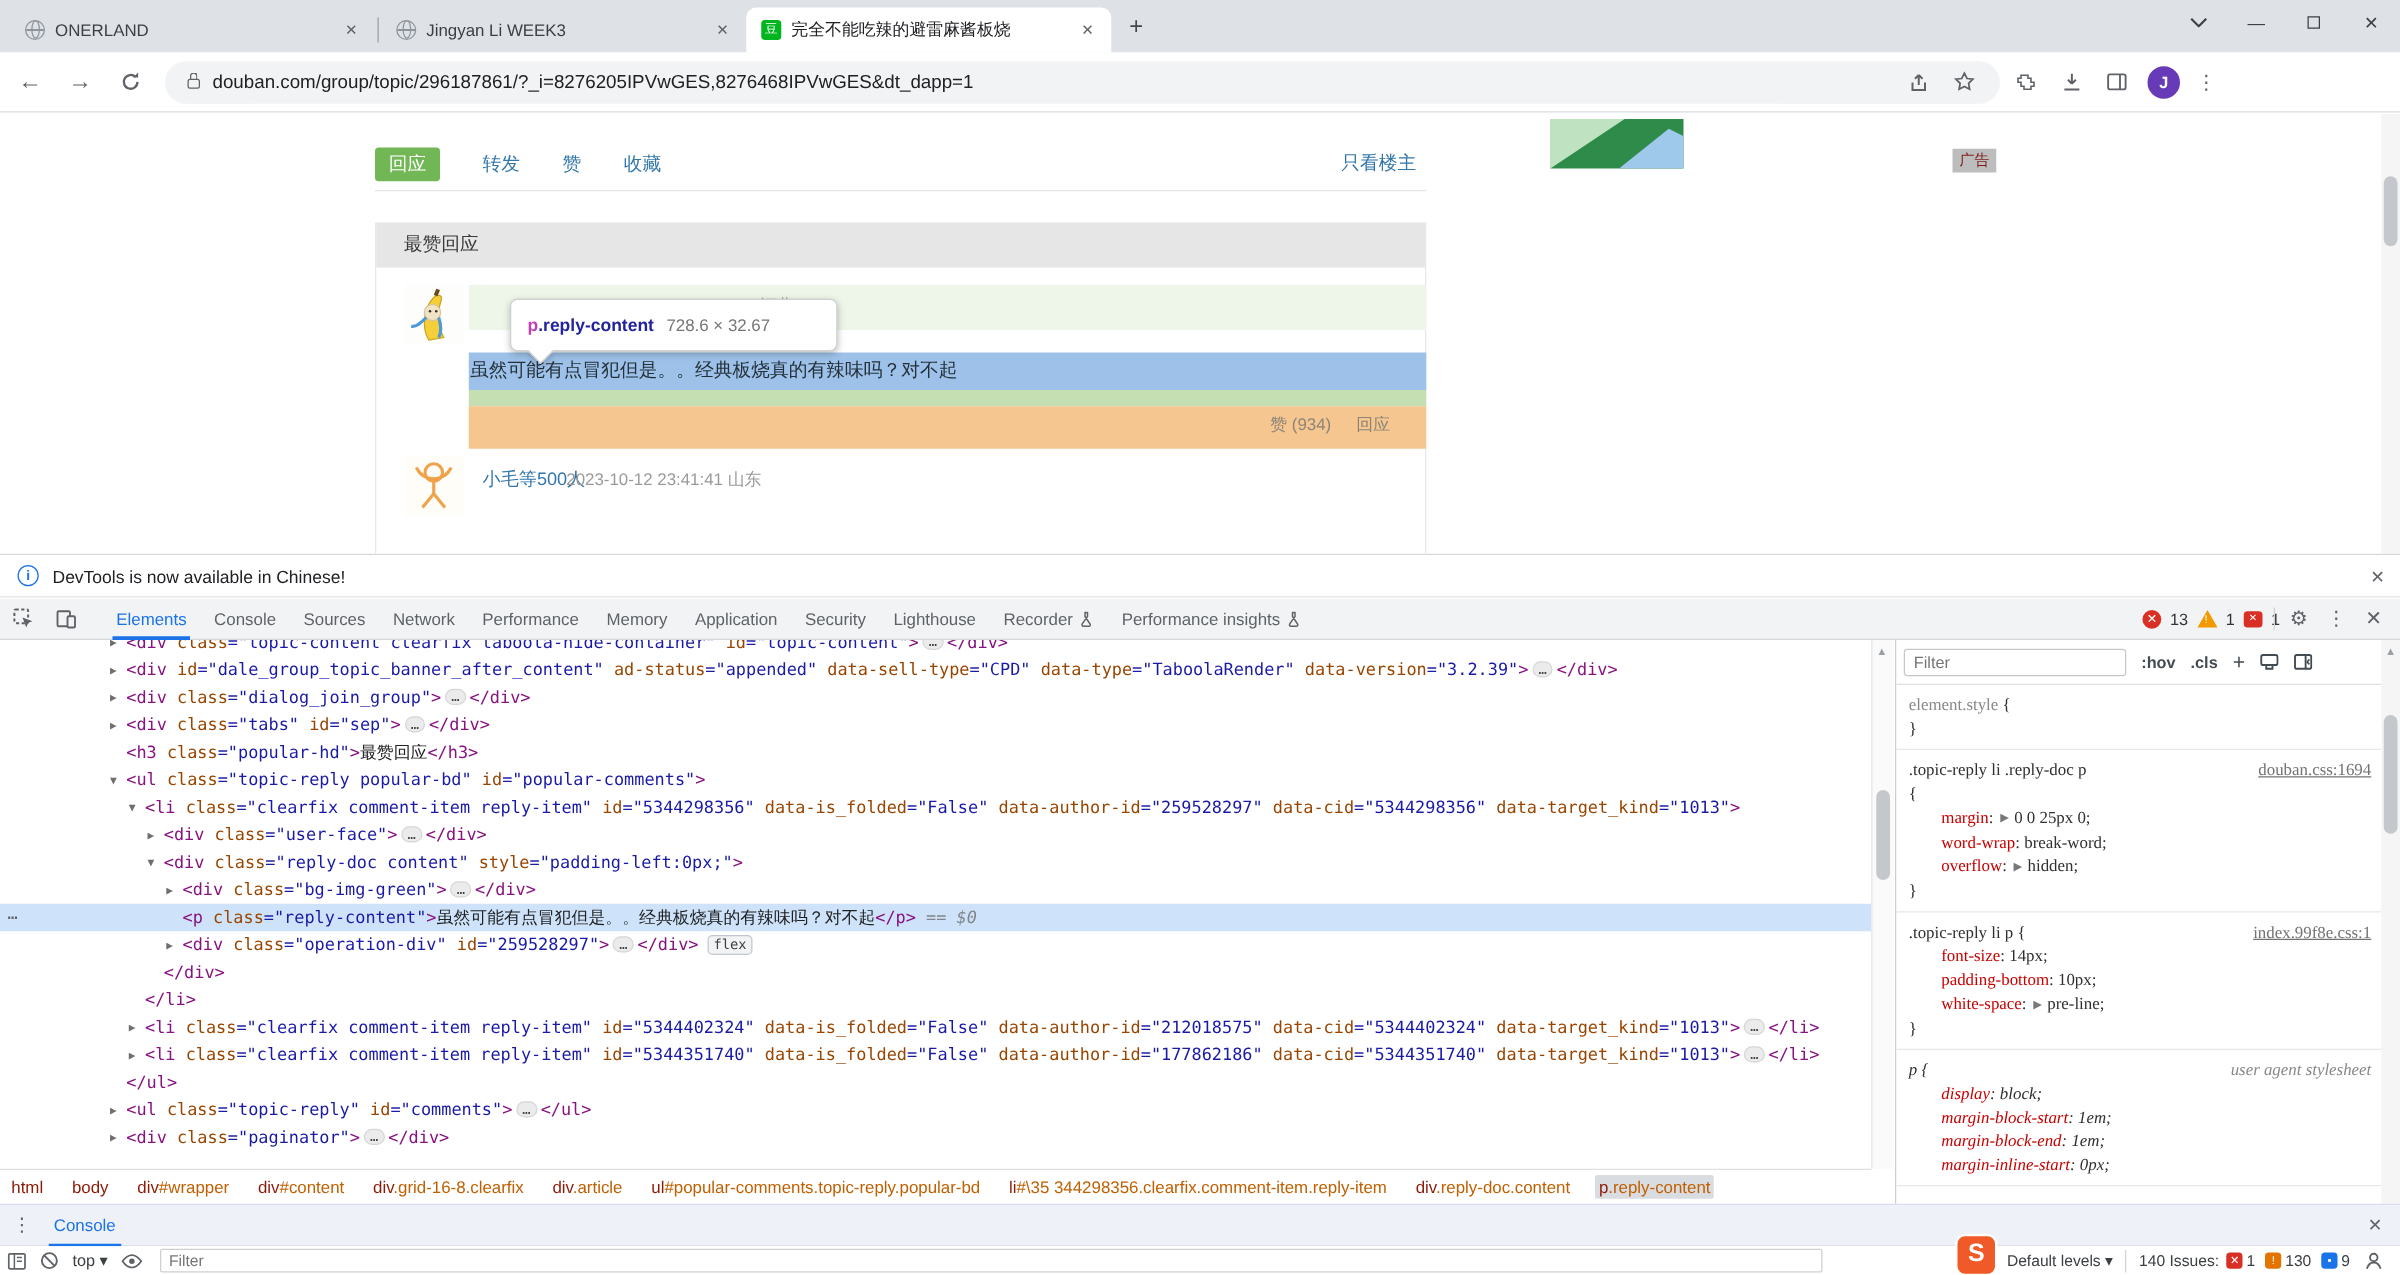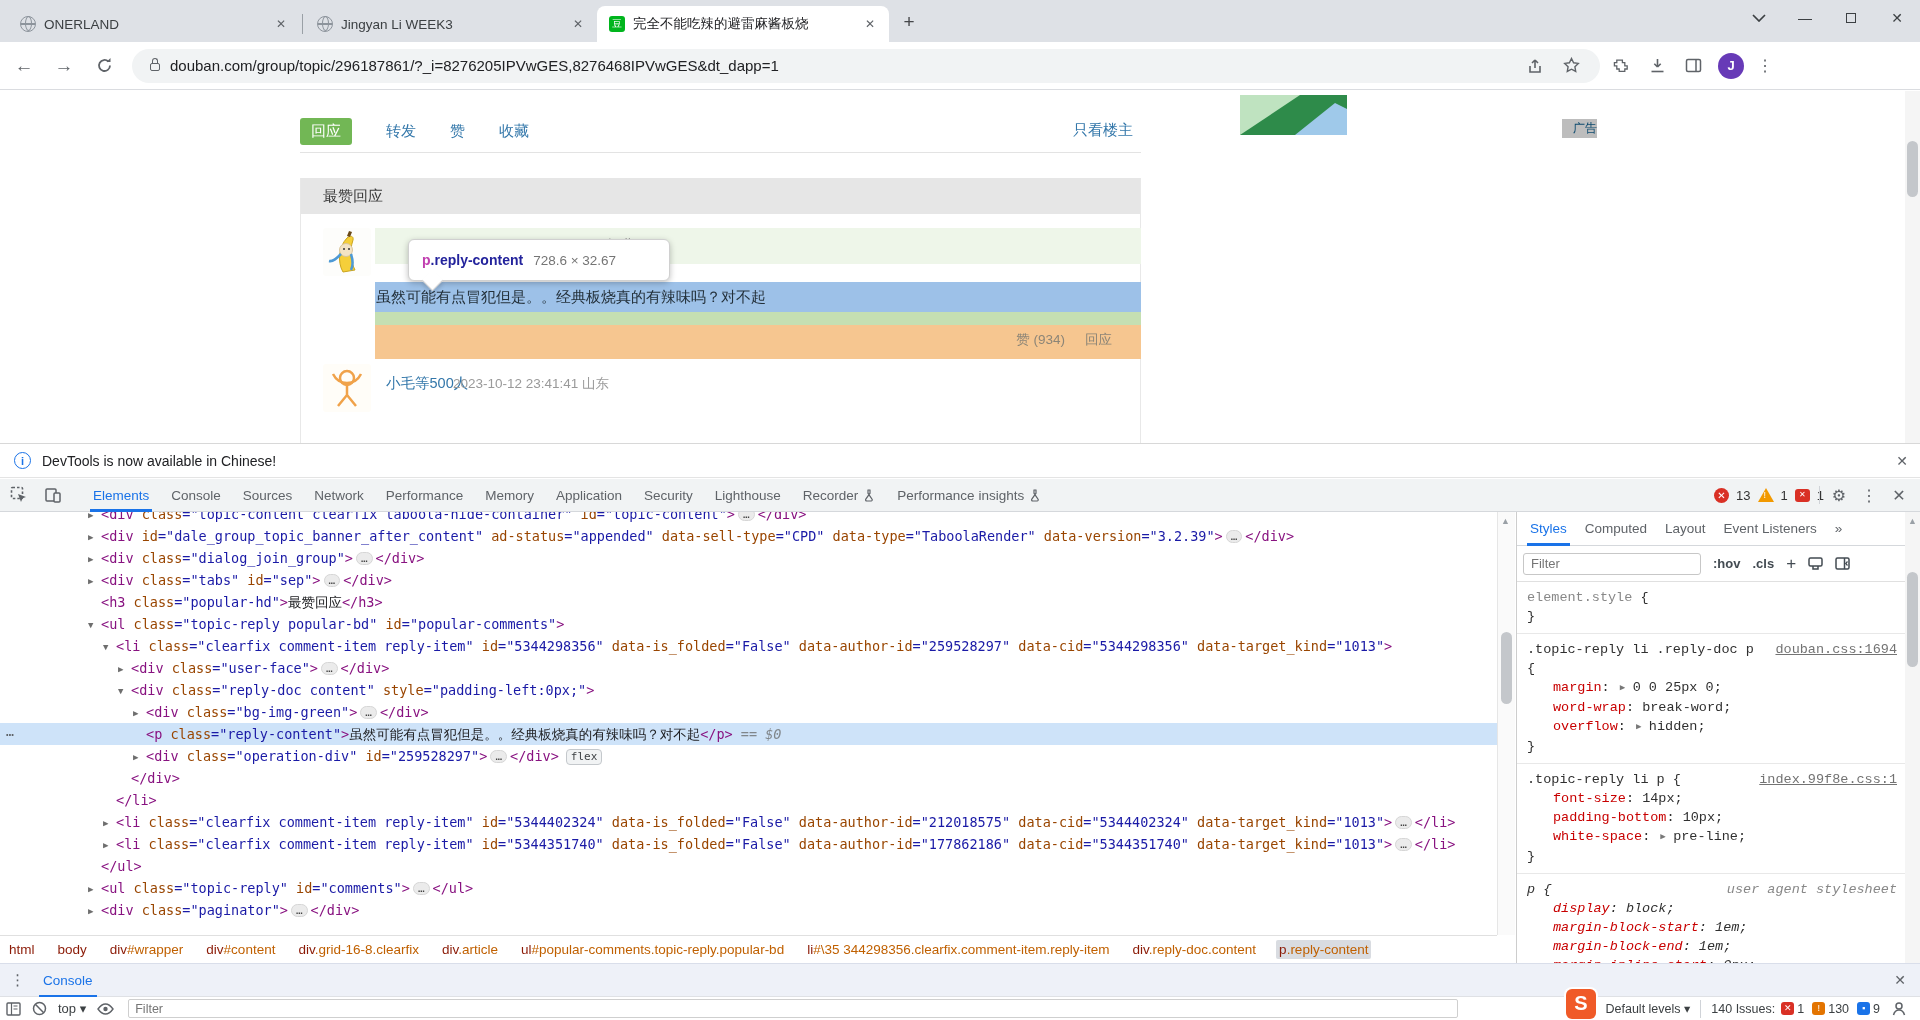--- a/index.html
+++ b/index.html
@@ -29,21 +29,21 @@
   #avatarJ{width:26px;height:26px;border-radius:50%;background:#673ab7;color:#fff;font-size:13px;font-weight:bold;display:flex;align-items:center;justify-content:center;margin-left:10px}
   svg.ic{display:block}
   
   #page{position:absolute;left:0;top:91px;width:1920px;height:352px;background:#fff;overflow:hidden}
   #pagetabs{position:absolute;left:300px;top:27px;display:flex;align-items:center;gap:34px;font-size:15px}
   .ptab{color:#37a;}
   .ptab.active{background:#72b755;color:#fff;padding:4px 11px;border-radius:3px}
   #onlyop{position:absolute;left:1073px;top:30px;color:#37a;font-size:15px}
   #pagediv{position:absolute;left:300px;top:61px;width:841px;height:1px;background:#e3e3e3}
   #adthumb{position:absolute;left:1240px;top:4px;width:107px;height:40px;overflow:hidden}
-  #adlabel{position:absolute;left:1562px;top:28px;width:35px;height:19px;background:#bdbdbd;color:#0c4a6e;font-size:12px;text-align:right;line-height:19px}
+  #adlabel{position:absolute;left:1562px;top:28px;width:35px;height:19px;background:#bdbdbd;color:#7f1d1d;font-size:12px;text-align:center;line-height:19px}
   #popbox{position:absolute;left:300px;top:87px;width:841px;height:265px;border-left:1px solid #e8e8e8;border-right:1px solid #e8e8e8}
   #pophdr{height:36px;background:#e6e6e6;color:#3a3a3a;font-size:15px;line-height:36px;padding-left:22px}
   .avatar{position:absolute;width:48px;height:48px;overflow:hidden;border-radius:3px}
   #greenband{position:absolute;left:74px;top:50px;width:766px;height:36px;background:#eef6e9}
   #c1time{position:absolute;left:258px;top:58px;color:#9a9a9a;font-size:13.5px}
   #hlblue{position:absolute;left:74px;top:104px;width:766px;height:30px;background:#9dc1e8;color:#23303a;font-size:15px;line-height:30px;padding-left:1px}
   #hlgreen{position:absolute;left:74px;top:134px;width:766px;height:13px;background:#c5dfb2}
   #hlorange{position:absolute;left:74px;top:147px;width:766px;height:34px;background:#f6c690}
   #likerow{position:absolute;right:28px;top:153px;color:#8c8577;font-size:13.5px;display:flex;gap:20px}
   #c2name{position:absolute;left:85px;top:196px;color:#37a;font-size:14.5px}
@@ -96,21 +96,21 @@
   #treesb{position:absolute;left:1497px;top:512px;width:18px;height:423px;background:#fafafa;border-left:1px solid #e6e6e6}
   
   #stylespane{position:absolute;left:1516px;top:512px;width:389px;height:451px;background:#fff;border-left:1px solid #cdcdcd;overflow:hidden}
   #stabs{height:34px;border-bottom:1px solid #d5d8dc;display:flex;align-items:center;font-size:13.5px;color:#5f6368;padding-left:4px;background:#fff}
   .stab{padding:0 9px;height:34px;display:flex;align-items:center;position:relative;white-space:nowrap}
   .stab.active{color:#1a73e8}
   .stab.active::after{content:"";position:absolute;left:6px;right:6px;bottom:0;height:2.5px;background:#1a73e8}
   #stoolbar{height:36px;border-bottom:1px solid #e0e0e0;display:flex;align-items:center;padding:0 6px;color:#444;font-size:13px}
   #sfilter{width:178px;height:22px;border:1px solid #c7c7c7;border-radius:3px;font-size:13px;padding:0 7px;color:#757575;background:#fff;font-family:"Liberation Sans",sans-serif}
   .stbtn{margin-left:12px;font-weight:bold;color:#434b52;font-size:13px;white-space:nowrap}
-  #ssections{font-family:Liberation Mono, monospace;font-size:13.5px;line-height:19px;color:#303030}
+  #ssections{font-family:Liberation Serif, serif;font-size:13.5px;line-height:19px;color:#303030}
   .ssec{border-bottom:1px solid #e8e8e8;padding:6px 8px 7px 10px;position:relative}
   .slink{position:absolute;right:8px;top:6px;color:#737373;text-decoration:underline}
   .slink.ua{font-style:italic;text-decoration:none;color:#888}
   .pname{color:#c80000}
   .pval{color:#303030}
   .sprop{padding-left:26px;white-space:nowrap}
   .parrow{color:#787878;font-size:9px;vertical-align:1px;margin:0 2px}
   .esel{color:#888}
   .ital{font-style:italic}
   
@@ -355,27 +355,20 @@
     <div class="trow" style="padding-left: 88px;"><span class="arrow">▶</span><span class="c-tag">&lt;ul </span><span class="c-attr">class</span><span class="c-val">="topic-reply"</span><span class="c-attr"> id</span><span class="c-val">="comments"</span><span class="c-tag">&gt;</span><span class="pill">…</span><span class="c-tag">&lt;/ul&gt;</span></div>
     <div class="trow" style="padding-left: 88px;"><span class="arrow">▶</span><span class="c-tag">&lt;div </span><span class="c-attr">class</span><span class="c-val">="paginator"</span><span class="c-tag">&gt;</span><span class="pill">…</span><span class="c-tag">&lt;/div&gt;</span></div>
   </div>
 
 <div id="treesb">
   <span class="sarrow" style="top:4px">▲</span>
   <div class="vthumb" style="top:120px;height:72px;left:3px;width:11px"></div>
 </div>
 
 <div id="stylespane">
-  <div id="stabs">
-      <span class="stab active">Styles</span>
-      <span class="stab">Computed</span>
-      <span class="stab">Layout</span>
-      <span class="stab">Event Listeners</span>
-      <span class="stab">»</span>
-    </div>
   <div id="stoolbar">
     <input id="sfilter" placeholder="Filter" style="">
     <span class="stbtn">:hov</span>
     <span class="stbtn">.cls</span>
     <span class="stbtn" style="font-size:17px;font-weight:normal">+</span>
     <span class="stbtn">
         <svg class="ic" width="15" height="13" viewBox="0 0 15 13">
           <rect x="1" y="1" width="13" height="8" rx="1.5" fill="none" stroke="#434b52" stroke-width="1.5"></rect>
           <path d="M5 9v3h5V9" fill="none" stroke="#434b52" stroke-width="1.5"></path>
         </svg>

